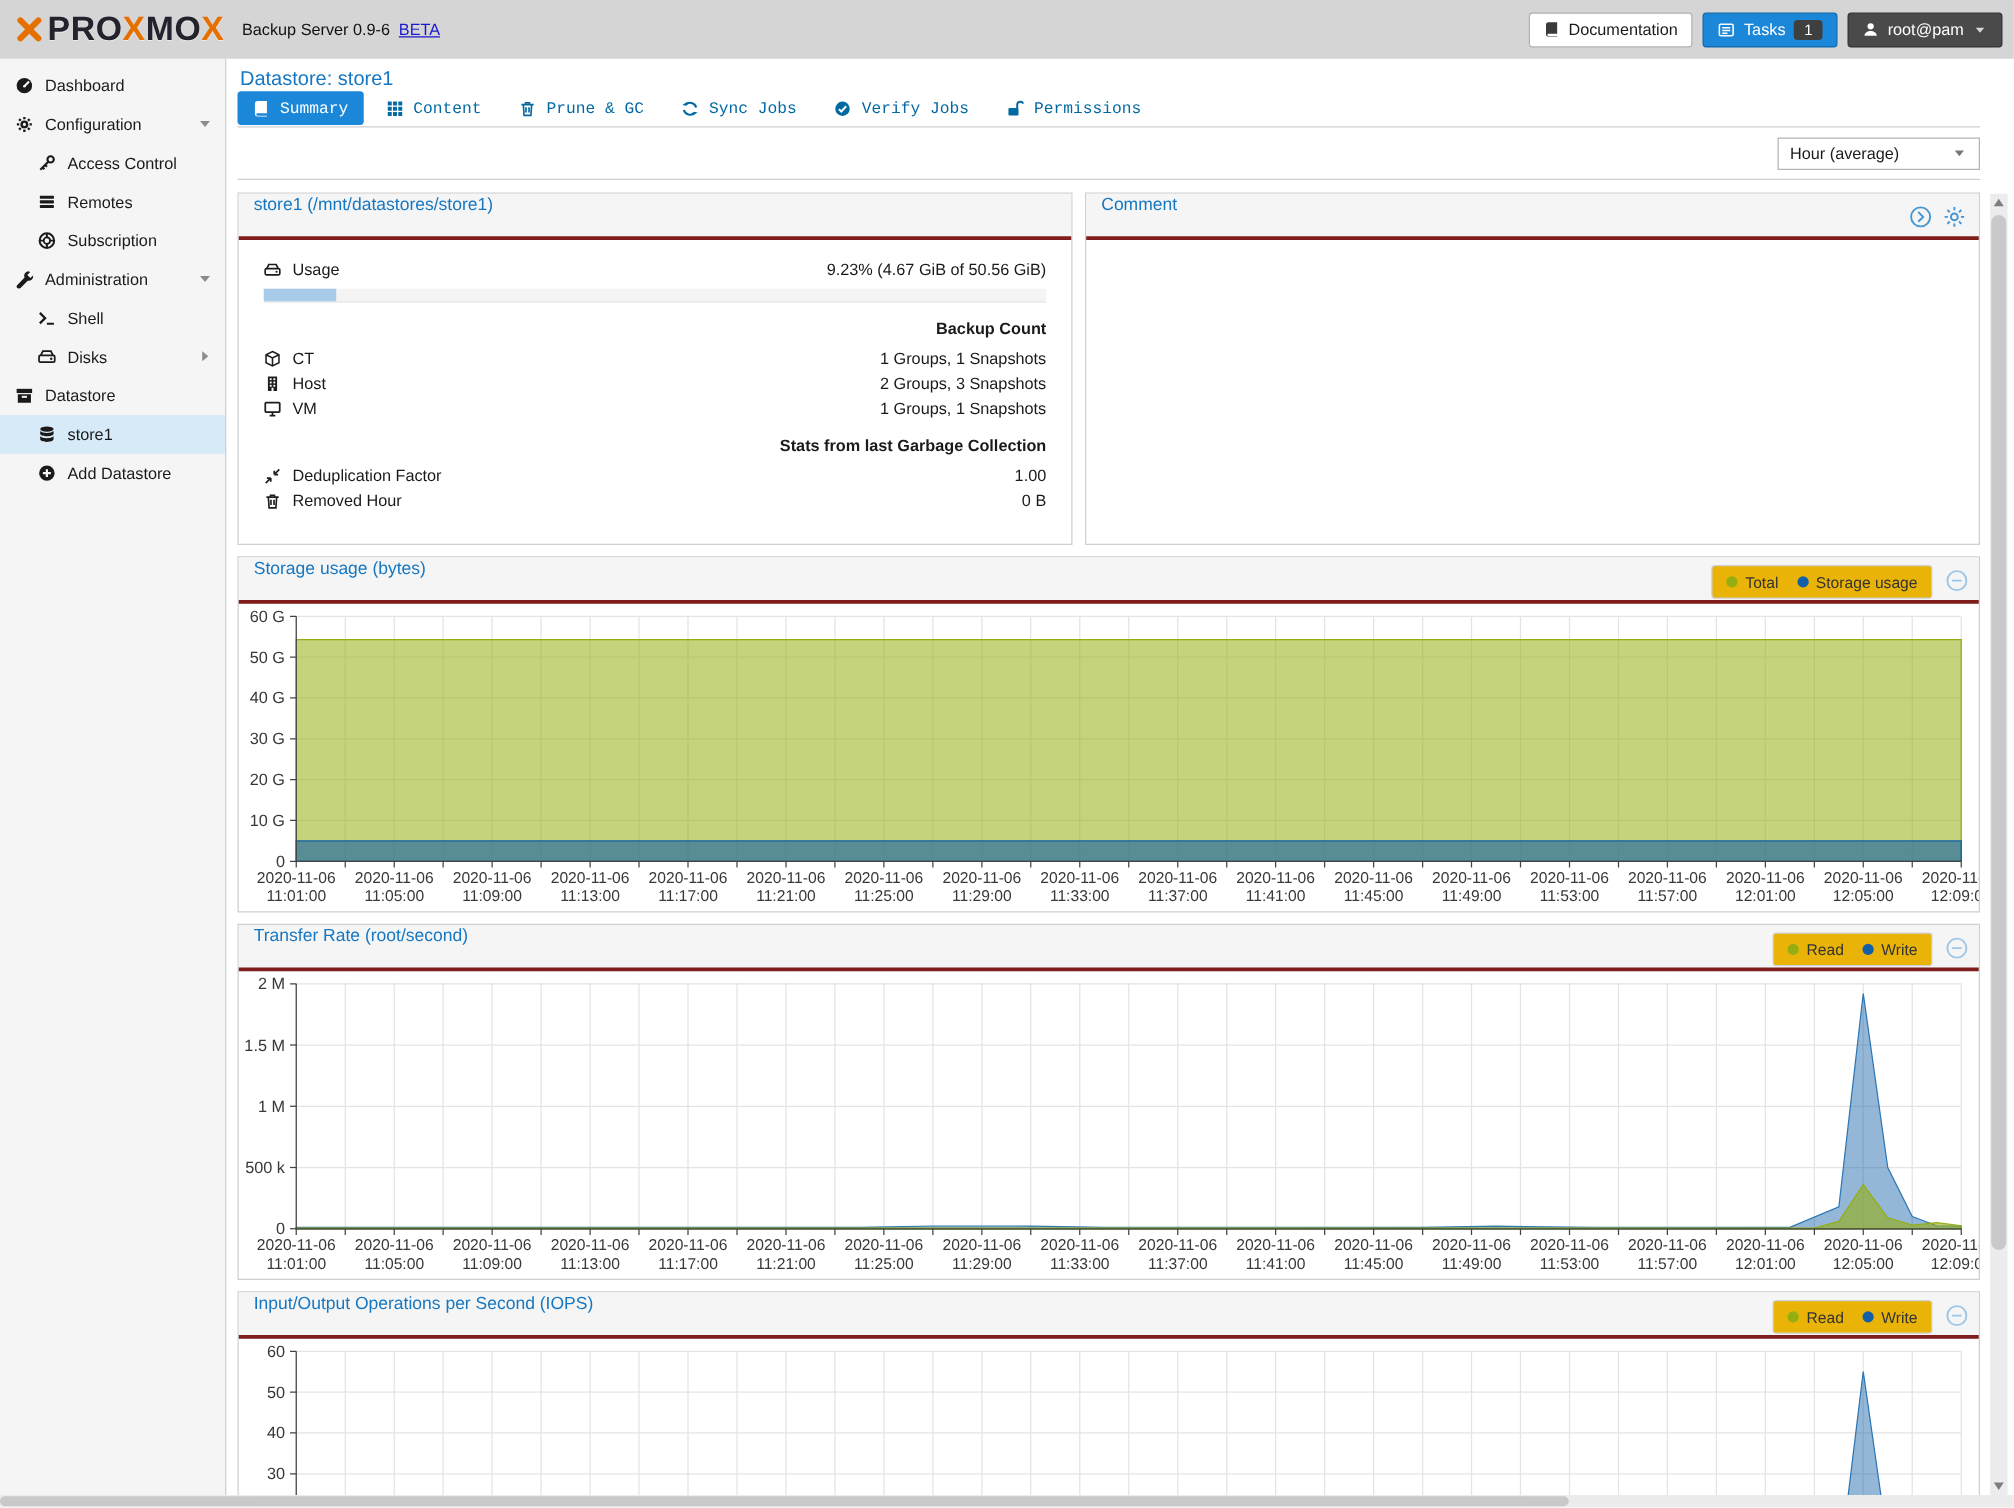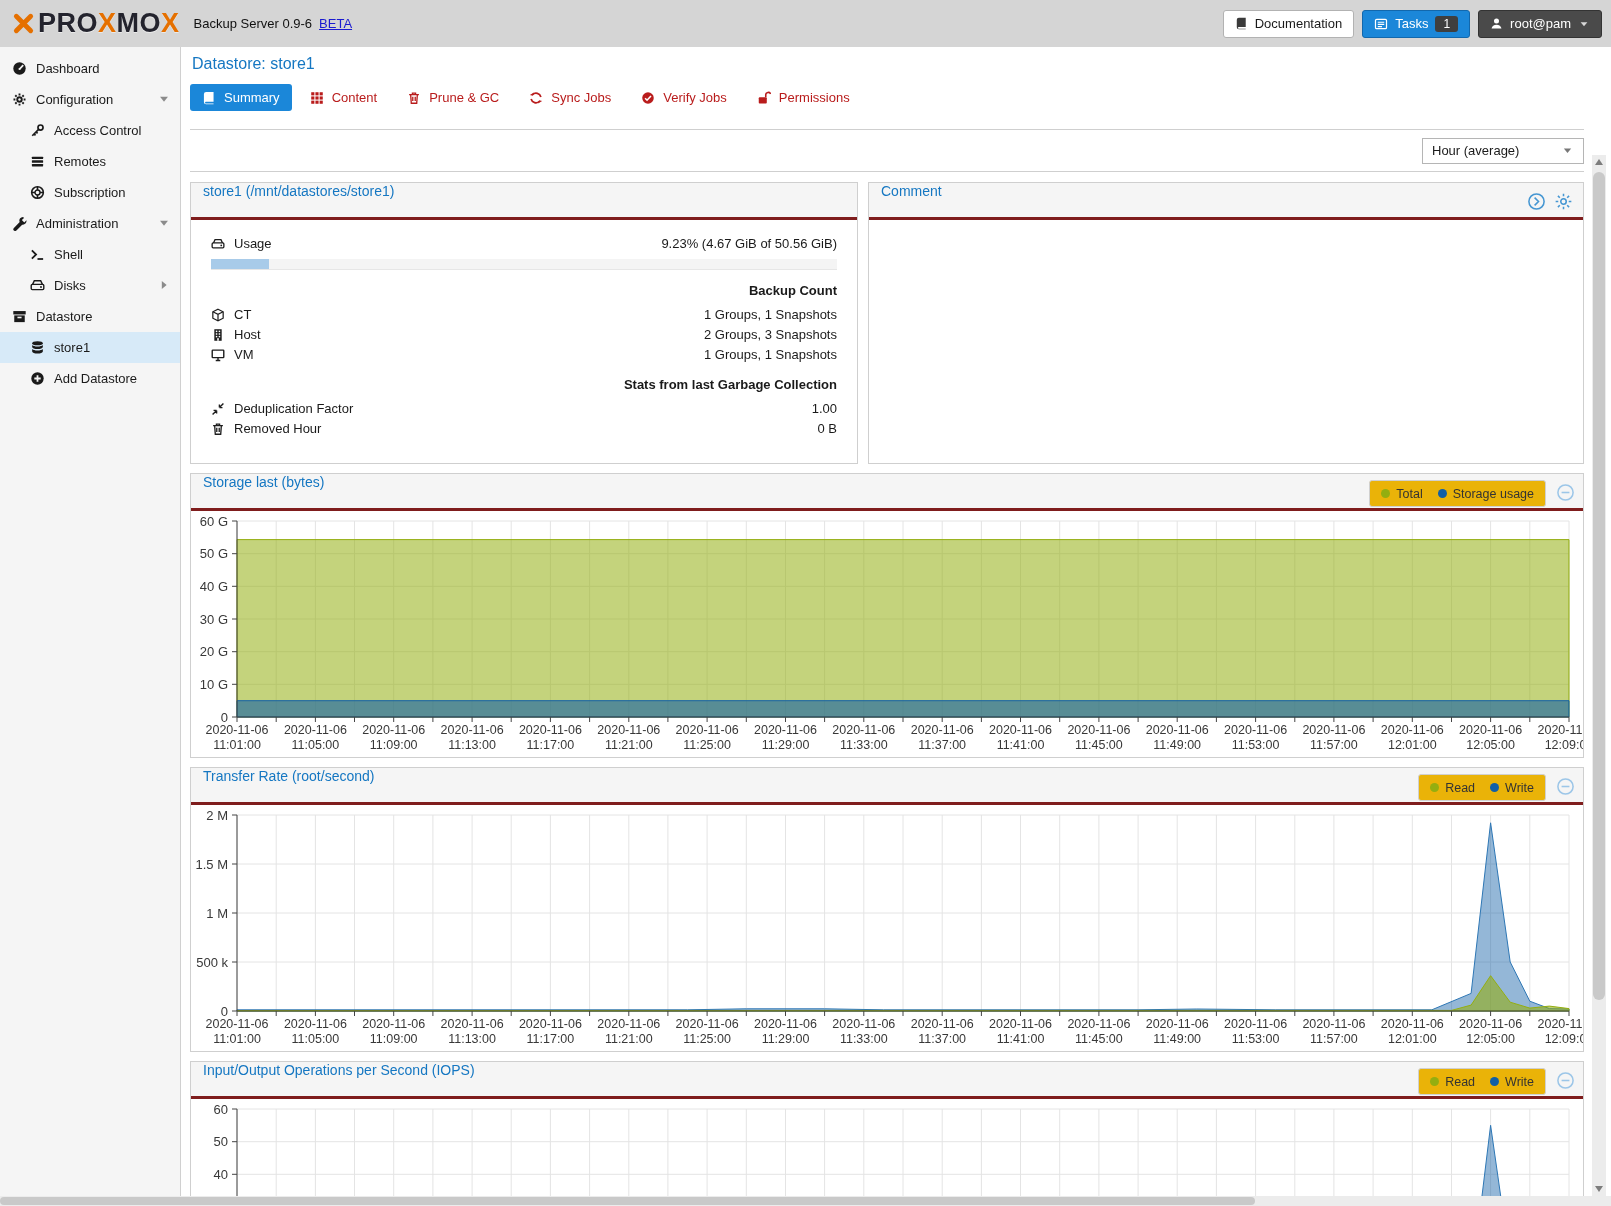--- a/index.html
+++ b/index.html
@@ -26,22 +26,22 @@
   .sidebar{position:absolute;left:0;top:47px;width:181px;bottom:10px;background:#f5f5f5;border-right:1px solid #d0d0d0;padding-top:6px;box-sizing:border-box;}
   .side-item{position:relative;display:flex;align-items:center;gap:9px;height:31px;cursor:pointer;padding-right:24px;}
   .side-item.lv0{padding-left:12px;}
   .side-item.lv1{padding-left:30px;}
   .side-item.sel{background:#d7eaf8;}
   .side-item .caret{position:absolute;right:9px;top:8px;width:14px;height:14px;color:#8b8b8b;}
   
   .content{position:absolute;left:182px;top:47px;right:0;bottom:10px;background:#fff;overflow:hidden;}
   .wrap{width:1394px;margin-left:8px;}
   .page-title{margin:8px 0 0 2px;font-size:16px;color:#1577c2;}
-  .tabbar{display:flex;gap:6px;margin-top:11px;padding-bottom:18px;border-bottom:1px solid #cfcfcf;}
-  .tab{display:inline-flex;align-items:center;gap:8px;height:27px;padding:0 12px;border-radius:3px;cursor:pointer;color:#b91c1c;}
+  .tabbar{display:flex;gap:6px;padding-bottom:1px;border-bottom:1px solid #cfcfcf;font-family:Liberation Mono, monospace;}
+  .tab{display:inline-flex;align-items:center;gap:8px;height:27px;padding:0 12px;border-radius:3px;cursor:pointer;color:#0369a1;}
   .tab .ic{width:14px;height:14px;}
   .tab.active{background:#1b87d9;color:#fff;}
   .toolbar{height:41px;border-bottom:1px solid #cfcfcf;display:flex;align-items:center;justify-content:flex-end;}
   .select{width:162px;height:26px;border:1px solid #b5b5b5;background:#fff;display:flex;align-items:center;padding:0 9px;box-sizing:border-box;cursor:pointer;}
   .select .ic{margin-left:auto;color:#777;width:13px;height:13px;}
   
   .row1{display:flex;gap:10px;margin-top:10px;}
   .panel{border:1px solid #cfcfcf;background:#fff;box-sizing:border-box;}
   .panel-h{height:37px;background:#f5f5f5;border-bottom:3px solid #7f1d1d;position:relative;display:flex;align-items:flex-start;padding:0 12px;box-sizing:border-box;}
   .ptitle{color:#1577c2;font-size:14px;}
@@ -465,21 +465,21 @@
               </span>
           </span>
         </div>
         <div class="comment-body"></div>
       </div>
     </div>
 
     <div id="charts">
         <div class="panel p-chart">
           <div class="panel-h">
-       <span class="ptitle">Storage last (bytes)</span>
+       <span class="ptitle">Storage usage (bytes)</span>
        <span class="legend-box">
               <span class="leg-item">
                 <span class="dot" style="background:#94ae10"></span>
                 <span>Total</span>
               </span>
               <span class="leg-item">
                 <span class="dot" style="background:#115fa6"></span>
                 <span>Storage usage</span>
               </span>
             </span>

